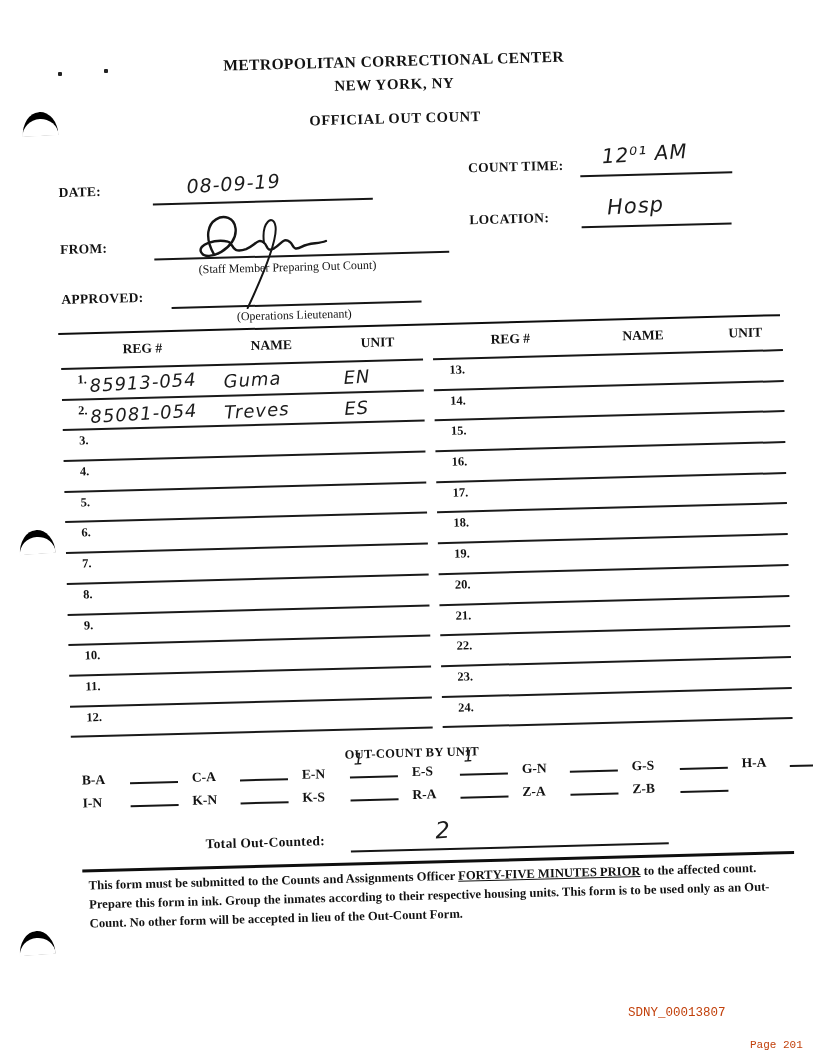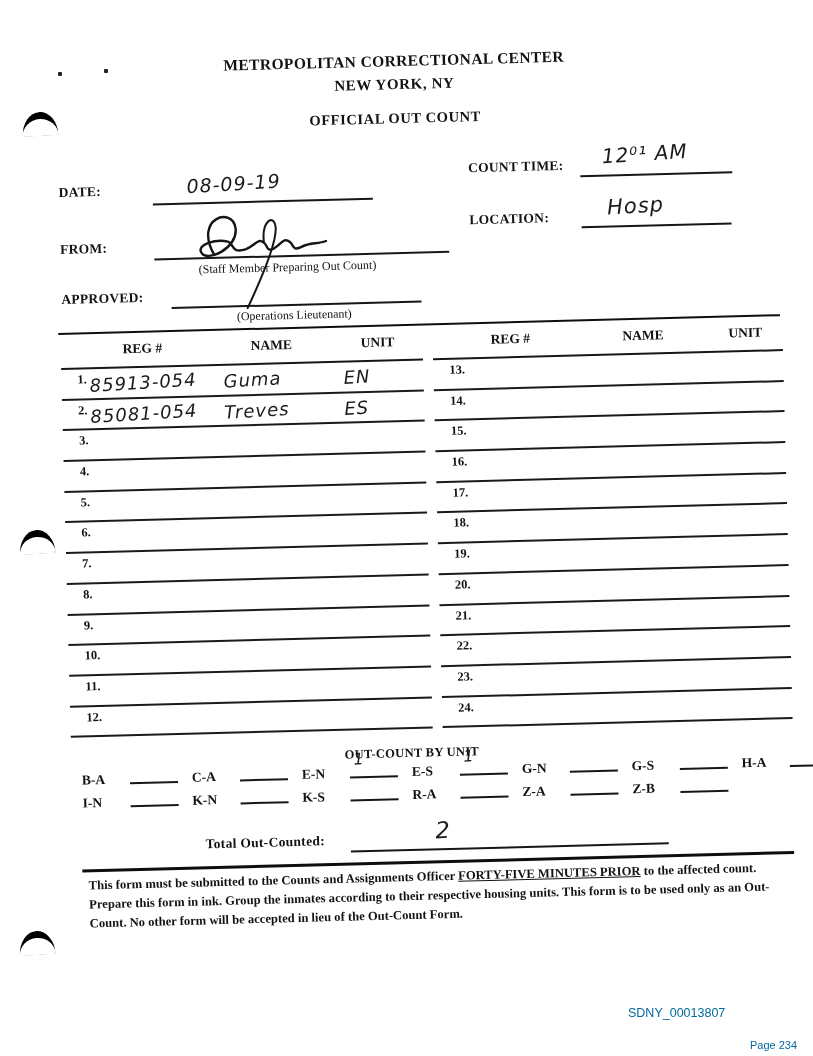--- a/index.html
+++ b/index.html
@@ -38,21 +38,21 @@
   .unit-cell .ulbl { font-weight:bold; font-size:13.5px; width:34px; }
   .unit-cell .ublank { width:48px; margin-left:14px; margin-bottom:3px; border-bottom:2px solid #161616; position:relative; }
   .unit-cell .uval { position:absolute; left:52px; top:-16px; font-size:16px; }
   
   .instructions { font-weight:bold; font-size:12.6px; line-height:1.5; text-align:left; }
   .emph { text-decoration:underline; }
   
   .arc { position:absolute; width:36px; height:17px;
          border-top:7px solid #000; border-radius:50% 50% 0 0 / 100% 100% 0 0; }
   .speck { position:absolute; width:4px; height:4px; background:#222; border-radius:1px; }
-  .stamp { font-family:Liberation Sans, sans-serif; color:#0369a1; }
+  .stamp { font-family:Liberation Mono, monospace; color:#c2410c; }
 </style>
 </head>
 <body>
 
 <div class="page">
   <div class="skew">
 
     <div class="abs ctr hdr1 b">METROPOLITAN CORRECTIONAL CENTER</div>
     <div class="abs ctr hdr2 b">NEW YORK, NY</div>
     <div class="abs ctr hdr3 b">OFFICIAL OUT COUNT</div>
@@ -318,20 +318,20 @@
     <div class="abs line" style="left:343px; top:849px; width:318px;"></div>
     <div class="abs hw" style="left:428px; top:818px; font-size:23px;">2</div>
 
     <div class="abs rule-heavy" style="left:74px; top:861px; width:712px;"></div>
     <div class="abs instructions" style="left:80px; top:868px; width:706px;">
       <span>This form must be submitted to the Counts and Assignments Officer </span><span class="emph">FORTY-FIVE MINUTES PRIOR</span><span> to the affected count. Prepare this form in ink.  Group the inmates according to their respective housing units.  This form is to be used only as an Out-Count.  No other form will be accepted in lieu of the Out-Count Form.</span>
     </div>
   </div>
 
   <div class="abs stamp" style="left:628px; top:1006px; font-size:12.5px;">SDNY_00013807</div>
-  <div class="abs stamp" style="left:750px; top:1039px; font-size:11px;">Page 234</div>
+  <div class="abs stamp" style="left:750px; top:1039px; font-size:11px;">Page 201</div>
 
   <div class="arc" style="left:22px; top:112px; transform:rotate(-3deg);"></div>
   <div class="arc" style="left:19px; top:530px; transform:rotate(-4deg);"></div>
   <div class="arc" style="left:19px; top:931px; transform:rotate(-4deg);"></div>
   <div class="speck" style="left:58px; top:72px;"></div>
   <div class="speck" style="left:104px; top:69px;"></div>
 </div>
 
 </body></html>

